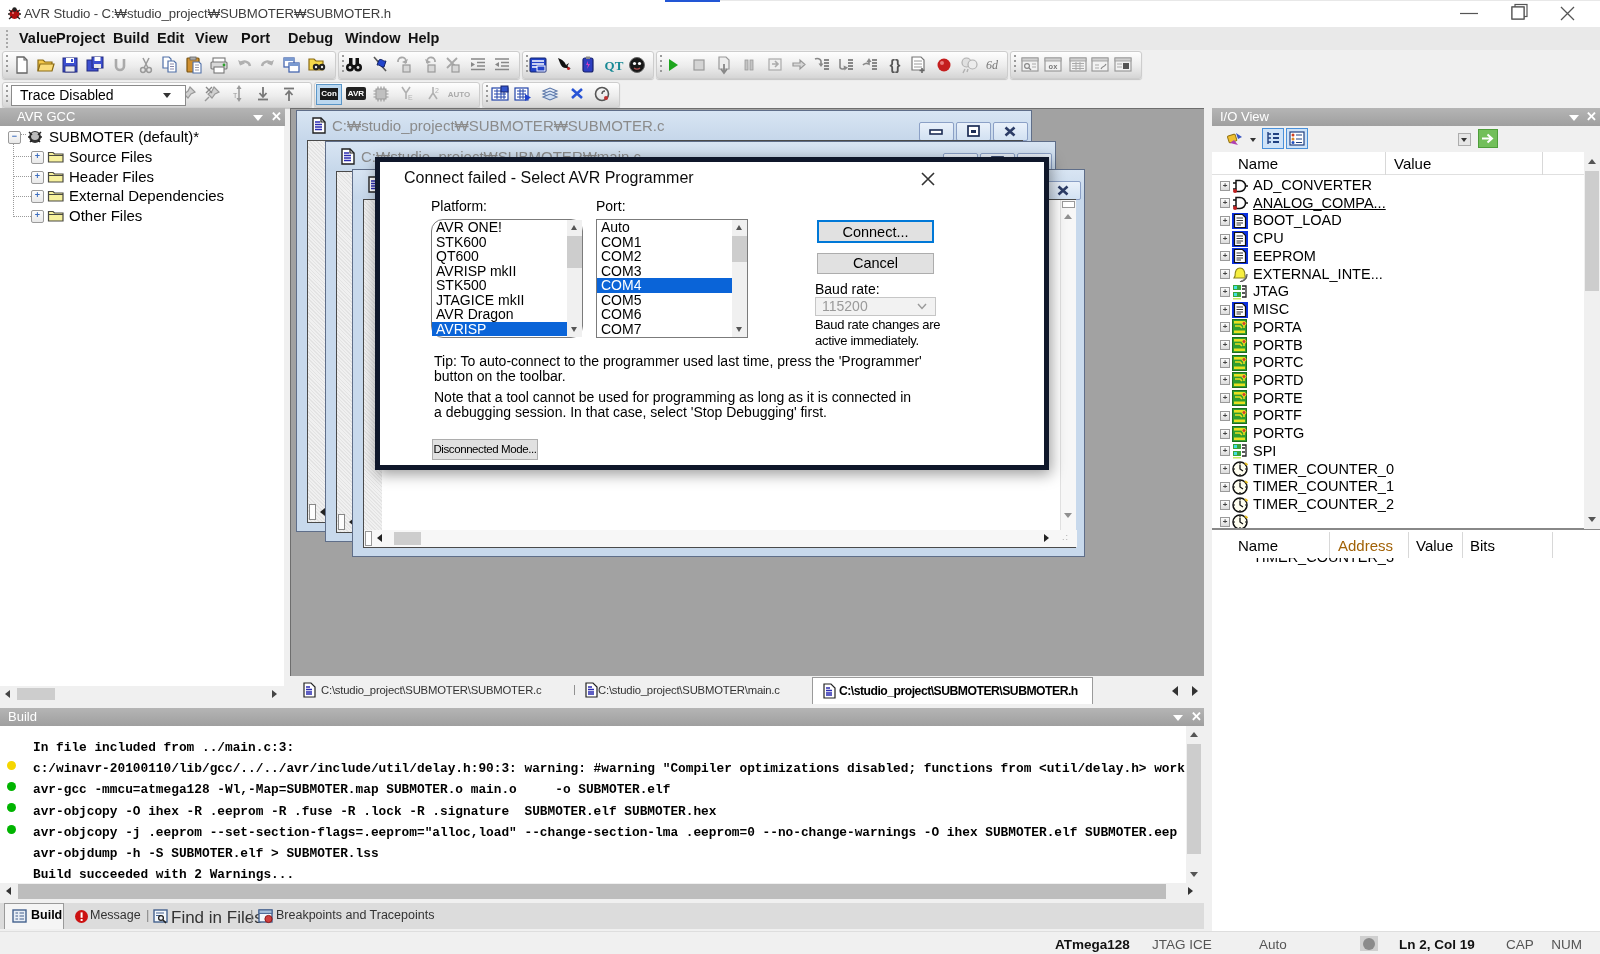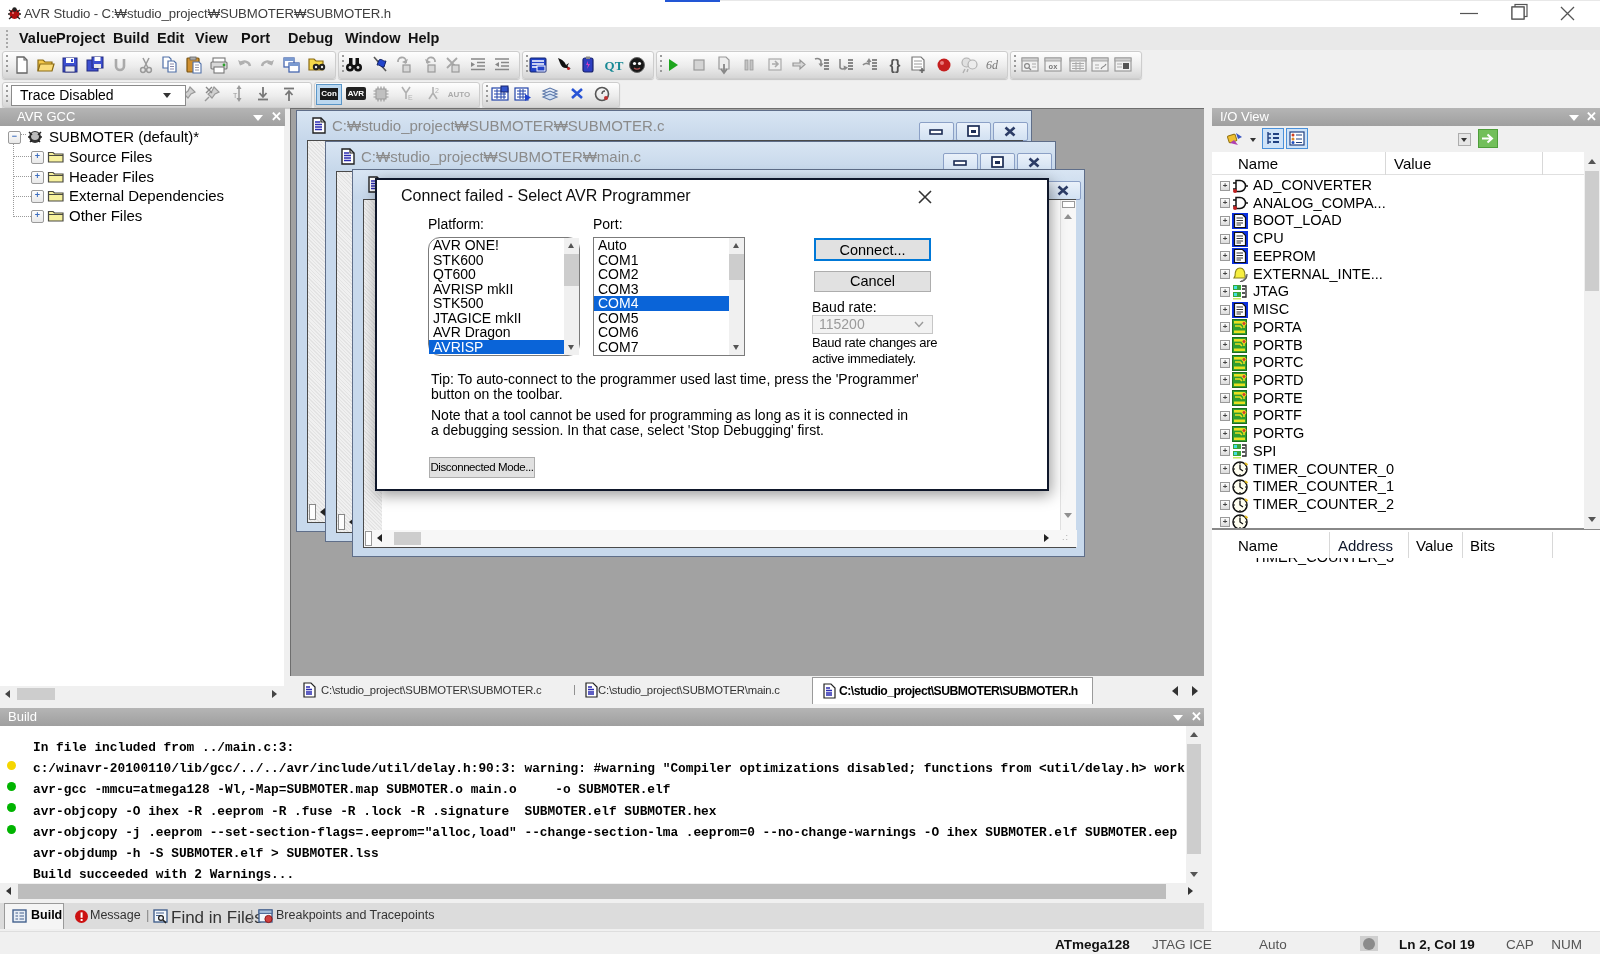--- a/index.html
+++ b/index.html
@@ -523,21 +523,21 @@
       <div class="abs" style="left:0;top:330px;width:713px;height:17px;background:#f7f7f7;">
         <div class="abs" style="left:1px;top:1px;width:7px;height:15px;background:#fff;border:1px solid #999;box-sizing:border-box;"></div>
         <div class="tri" style="left:13px;top:4px;border-top:4px solid transparent;border-bottom:4px solid transparent;border-right:5px solid #222;"></div>
         <div class="abs sbt" style="left:30px;top:2px;width:27px;height:13px;"></div>
         <div class="tri" style="left:680px;top:4px;border-top:4px solid transparent;border-bottom:4px solid transparent;border-left:5px solid #222;"></div>
         <div class="abs" style="left:698px;top:2px;width:12px;height:12px;color:#aaa;font-size:9px;letter-spacing:1px;">.:</div>
       </div>
     </div>
   </div>
 
-  <div class="abs" id="dlg" style="left:84px;top:69px;width:674px;height:313px;background:#fff;border:2px solid #0f172a;box-shadow:2px 4px 14px rgba(0,0,0,.4);box-sizing:border-box;font-size:14px;color:#000;">
+  <div class="abs" id="dlg" style="left:84px;top:48px;width:674px;height:313px;background:#fff;border:5px solid #0f172a;box-shadow:2px 4px 14px rgba(0,0,0,.4);box-sizing:border-box;font-size:14px;color:#000;">
     <div class="abs" style="left:24px;top:7px;font-size:16px;color:#0d0d0d;">Connect failed - Select AVR Programmer</div>
     <svg class="abs" style="left:540px;top:9px" width="16" height="16" viewBox="0 0 16 16">
           <path d="M2 2 L14 14 M14 2 L2 14" stroke="#333" stroke-width="1.6"></path>
         </svg>
     <div class="abs" style="left:51px;top:36px;">Platform:</div>
     <div class="abs" style="left:216px;top:36px;">Port:</div>
     <div class="abs lb" style="left:51px;top:57px;width:152px;height:119px;box-sizing:border-box;border-radius:12px;">
       <div class="lbrow">AVR ONE!</div>
       <div class="lbrow">STK600</div>
       <div class="lbrow">QT600</div>
@@ -720,21 +720,21 @@
         <path d="M1 5 L4 5 M1 11 L4 11 M13.5 8 L16 8" stroke="#111" stroke-width="1.5"></path>
         <circle cx="3" cy="13" r="2" fill="#c02020"></circle>
       </svg>
 <div class="iorow" style="left:41px;top:69.0px;">AD_CONVERTER</div>
 <div class="abs" style="left:8px;top:90.2px;width:10px;height:10px;background:linear-gradient(#fdfdfd,#dcdcdc);border:1px solid #9a9a9a;font:bold 8px 'Liberation Sans';color:#444;text-align:center;line-height:8px;box-sizing:border-box;">+</div>
 <svg class="abs" style="left:20px;top:87.2px" width="17" height="16" viewBox="0 0 17 16">
         <path d="M4 2.5 L8 2.5 A5.5 5.5 0 0 1 8 13.5 L4 13.5 Z" fill="#fff" stroke="#111" stroke-width="1.5"></path>
         <path d="M1 5 L4 5 M1 11 L4 11 M13.5 8 L16 8" stroke="#111" stroke-width="1.5"></path>
         <circle cx="3" cy="13" r="2" fill="#c02020"></circle>
       </svg>
-<div class="iorow" style="left:41px;top:86.7px;">ANALOG_COMPA...</div>
+<div class="iorow" style="left:41px;top:86.7px;text-decoration:underline;">ANALOG_COMPA...</div>
 <div class="abs" style="left:8px;top:107.9px;width:10px;height:10px;background:linear-gradient(#fdfdfd,#dcdcdc);border:1px solid #9a9a9a;font:bold 8px 'Liberation Sans';color:#444;text-align:center;line-height:8px;box-sizing:border-box;">+</div>
 <svg class="abs" style="left:20px;top:104.9px" width="16" height="16" viewBox="0 0 16 16">
         <rect x="0" y="0" width="16" height="16" fill="#0a30e0"></rect>
         <path d="M2.5 1.5 L10.5 1.5 L13.5 4.5 L13.5 14.5 L2.5 14.5 Z" fill="#fff" stroke="#111" stroke-width="1.2"></path>
         <path d="M4.5 5 L11 5 M4.5 7.5 L11 7.5 M4.5 10 L11 10 M4.5 12 L9 12" stroke="#333" stroke-width="1.1"></path>
       </svg>
 <div class="iorow" style="left:41px;top:104.4px;">BOOT_LOAD</div>
 <div class="abs" style="left:8px;top:125.7px;width:10px;height:10px;background:linear-gradient(#fdfdfd,#dcdcdc);border:1px solid #9a9a9a;font:bold 8px 'Liberation Sans';color:#444;text-align:center;line-height:8px;box-sizing:border-box;">+</div>
 <svg class="abs" style="left:20px;top:122.7px" width="16" height="16" viewBox="0 0 16 16">
         <rect x="0" y="0" width="16" height="16" fill="#0a30e0"></rect>
@@ -879,21 +879,21 @@
       </svg>
 <div class="iorow" style="left:41px;top:405.7px;margin-top:35px;">TIMER_COUNTER_3</div>
 <div class="abs" style="left:0;top:420px;width:388px;height:2px;background:#888;"></div>
 <div class="abs sb" style="left:372px;top:44px;width:16px;height:377px;">
 <div class="tri" style="left:4px;top:7px;border-left:4px solid transparent;border-right:4px solid transparent;border-bottom:5px solid #555;"></div>
 <div class="abs sbt" style="left:1px;top:19px;width:14px;height:120px;"></div>
 <div class="tri" style="left:4px;top:365px;border-left:4px solid transparent;border-right:4px solid transparent;border-top:5px solid #555;"></div>
 </div>
 <div class="abs" style="left:0;top:424px;width:388px;height:26px;background:#fff;">
 <span class="abs" style="left:26px;top:5px;font-size:15px;color:#000;">Name</span>
-<span class="abs" style="left:126px;top:5px;font-size:15px;color:#0f172a;text-align:center;">Address</span>
+<span class="abs" style="left:126px;top:5px;font-size:15px;color:#a16207;text-align:center;">Address</span>
 <span class="abs" style="left:204px;top:5px;font-size:15px;color:#000;">Value</span>
 <span class="abs" style="left:258px;top:5px;font-size:15px;color:#000;">Bits</span>
 <div class="abs" style="left:117px;top:0;width:1px;height:26px;background:#d8d8d8;"></div>
 <div class="abs" style="left:196px;top:0;width:1px;height:26px;background:#d8d8d8;"></div>
 <div class="abs" style="left:250px;top:0;width:1px;height:26px;background:#d8d8d8;"></div>
 <div class="abs" style="left:340px;top:0;width:1px;height:26px;background:#d8d8d8;"></div>
 </div>
 </div>
 
 </div>

